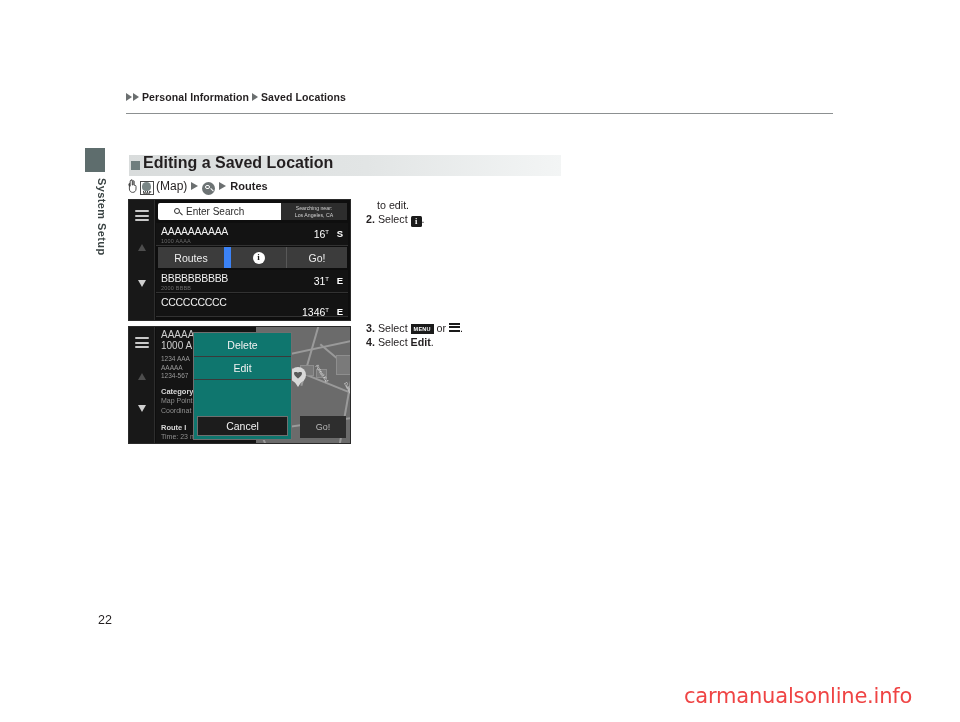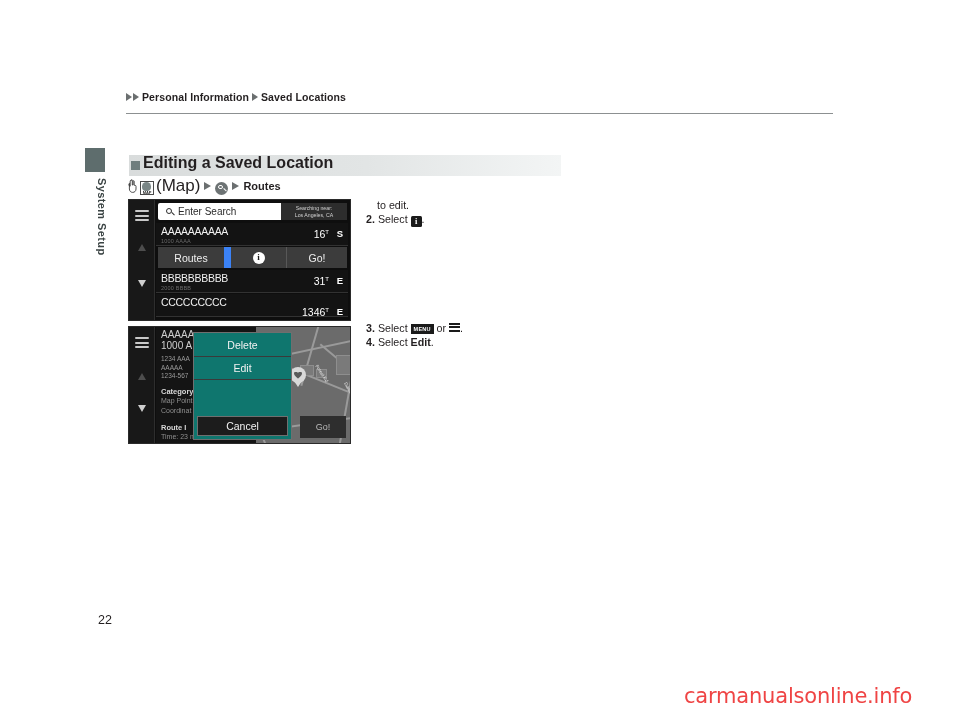--- a/index.html
+++ b/index.html
@@ -153,21 +153,21 @@
     bottom: -0.5px;
     width: 100%;
     text-align: center;
     font-size: 4px;
     font-weight: bold;
     color: #2b2b2b;
     letter-spacing: -0.2px;
     line-height: 4px;
   }
   .map-word {
-    font-size: 17px;
+    font-size: 12px;
     color: #231f20;
   }
   .search-round-icon {
     display: inline-block;
     width: 13px;
     height: 13px;
     border-radius: 50%;
     background: #6d7374;
     position: relative;
     top: 2px;
@@ -254,21 +254,21 @@
   }
   .dev-searchbox {
     position: absolute;
     left: 2px; top: 1px;
     width: 148px;
     height: 17px;
     background: #ffffff;
     border-radius: 2px;
     display: flex;
     align-items: center;
-    padding-left: 8px;
+    padding-left: 16px;
     box-sizing: border-box;
   }
   .mini-search {
     width: 8px; height: 8px;
     position: relative;
     margin-right: 4px;
     flex: none;
   }
   .mini-search::before {
     content: "";

